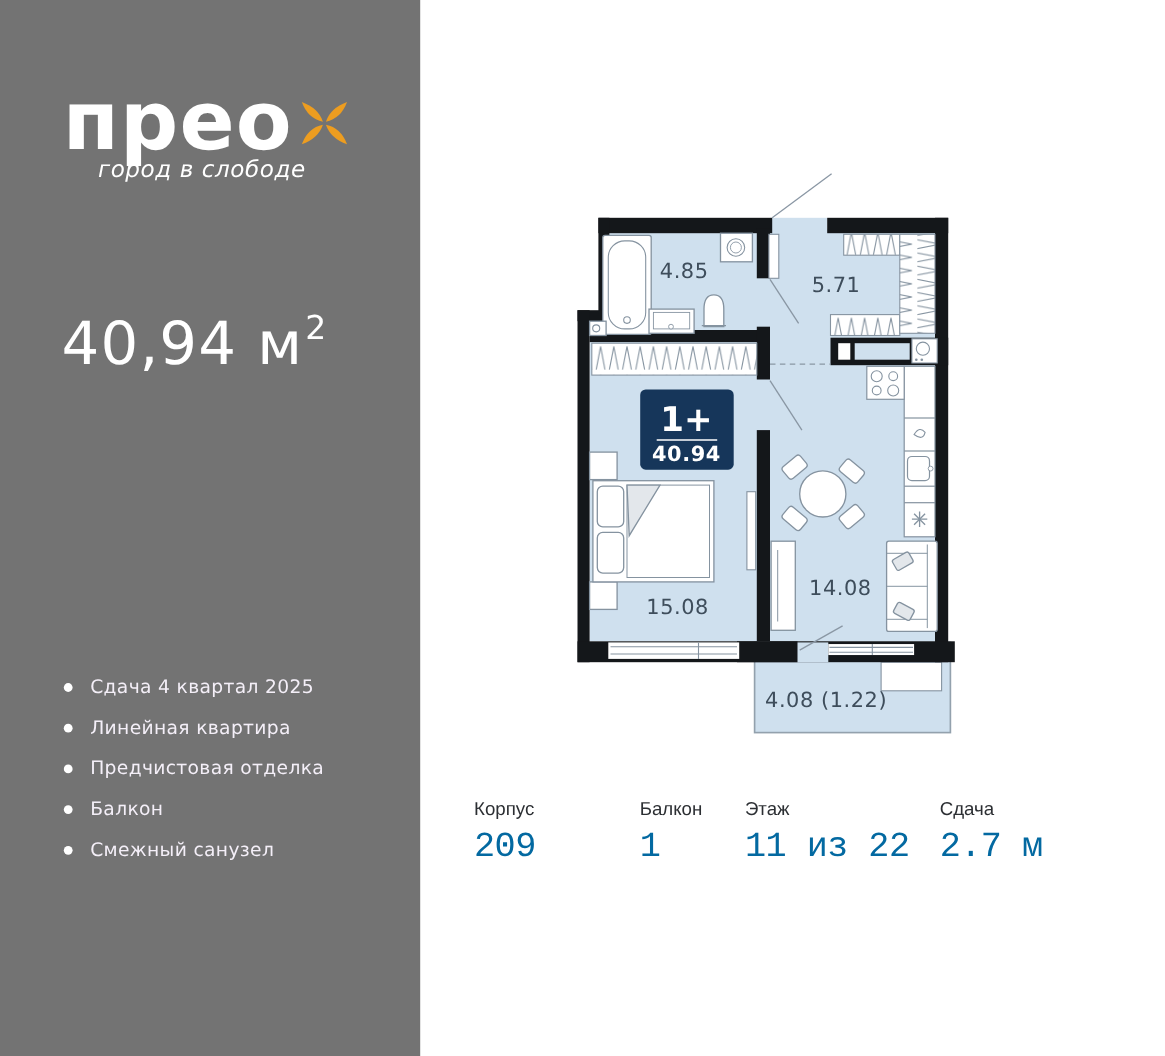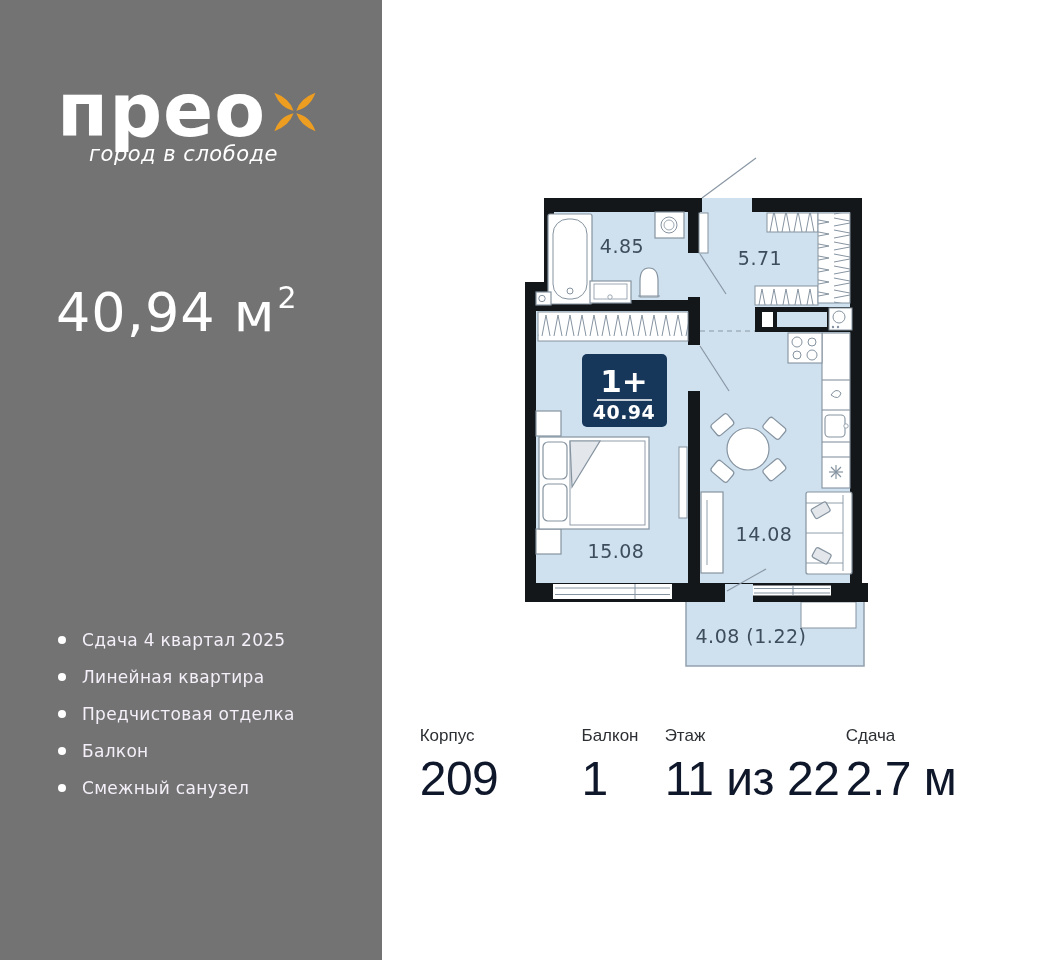--- a/index.html
+++ b/index.html
@@ -19,32 +19,32 @@
   }
   .flower { margin-left:7px; margin-top:6px; }
   .tagline {
     font-size:21px; font-style:italic; text-align:center;
     margin-top:-4px; width:253px; letter-spacing:0.5px;
   }
   .area-line { position:absolute; left:56px; top:281px; font-size:54px; font-weight:500; letter-spacing:1px; white-space:nowrap; }
   .area-line sup { font-size:30px; position:relative; top:-4px; left:2px; vertical-align:super; }
   .rooms-line { position:absolute; left:55px; top:364px; font-size:28px; font-weight:500; letter-spacing:0.5px; }
   .features { position:absolute; left:58px; top:616px; list-style:none; margin:0; padding:0; }
-  .features li { display:flex; align-items:center; height:17px; margin-bottom:20px; font-size:17px; color:#f4eff8; letter-spacing:0.3px;margin-top:15px; }
+  .features li { display:flex; align-items:center; height:17px; margin-bottom:20px; font-size:17px; color:#f4eff8; letter-spacing:0.3px; }
   .features .dot { width:8px; height:8px; border-radius:50%; background:#ffffff; margin-right:16px; flex:0 0 auto; }
   
   .plan-svg { position:absolute; left:515px; top:150px; width:365px; height:525px; }
   .room-label { font-family:"DejaVu Sans", sans-serif; font-size:19px; fill:#3e4d5b; letter-spacing:0.5px; }
   .badge-big { font-family:"DejaVu Sans", sans-serif; font-size:31px; font-weight:bold; fill:#ffffff; }
   .badge-small { font-family:"DejaVu Sans", sans-serif; font-size:19px; font-weight:bold; fill:#ffffff; letter-spacing:0.5px; }
   
   .details { position:absolute; left:0; top:0; }
   .det-col { position:absolute; top:726px; transform:translateX(-50%); text-align:left; font-family:"Liberation Sans", sans-serif; white-space:nowrap; }
   .det-label { font-size:17px; color:#2c2f33; }
-  .det-value { font-size:48px; color:#0f172a; margin-top:5px; letter-spacing:-0.5px; }
+  .det-value { font-size:32px; color:#0369a1; margin-top:5px; letter-spacing:-0.5px;font-family:Liberation Mono, monospace; }
 </style>
 </head>
 <body>
 
 <div class="stage">
 
   <aside class="sidebar">
     <div class="logo">
       <div class="logo-row">
         <span class="brand">прео</span>

